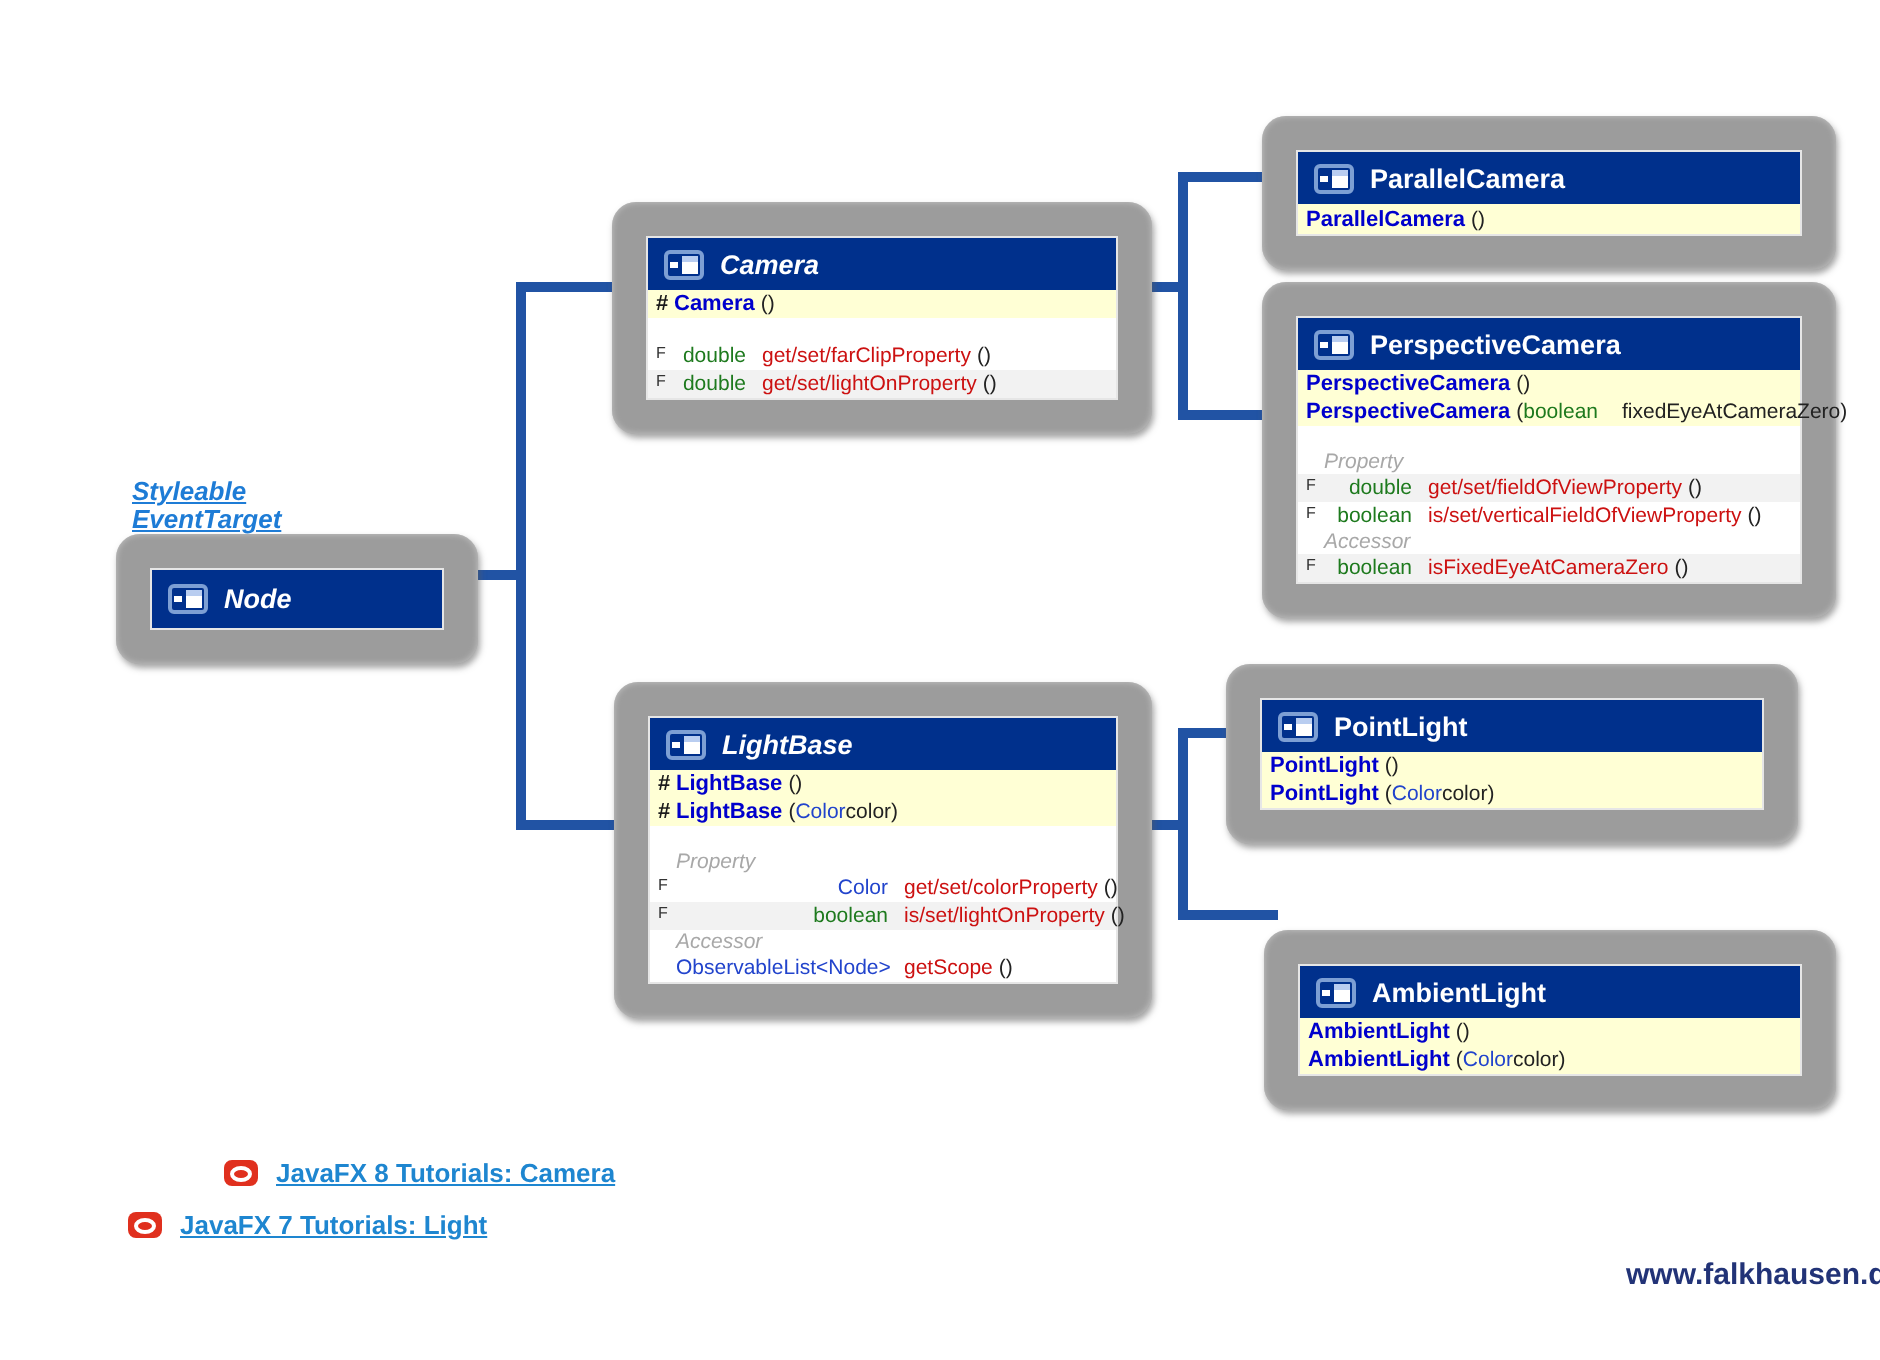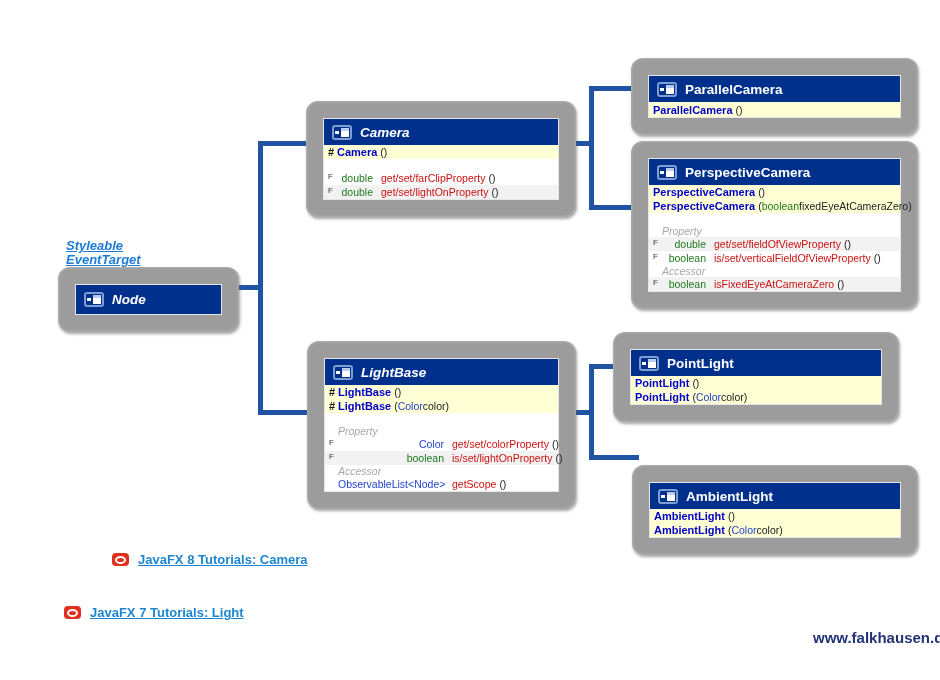--- a/index.html
+++ b/index.html
@@ -153,21 +153,21 @@
         <span class="hname">PerspectiveCamera</span>
       </div>
       <div class="row ctor">
         <span class="cn">PerspectiveCamera</span>
         <span class="pr">()</span>
       </div>
       <div class="row ctor">
         <span class="cn">PerspectiveCamera</span>
         <span class="pr">(</span>
           <span class="green">boolean</span>
-          <span class="pr" style="margin-left:0;"> fixedEyeAtCameraZero)</span>
+          <span class="pr" style="margin-left:12px;"> fixedEyeAtCameraZero)</span>
       </div>
       <div class="row gap"></div>
       <div class="row sect">
         <span class="mk"></span>
         <span>Property</span>
       </div>
       <div class="row alt">
         <span class="mk">F</span>
         <span class="ty green w-per">double</span>
         <span class="mth">get/set/fieldOfViewProperty</span>
@@ -281,21 +281,21 @@
       <div class="row ctor">
         <span class="cn">AmbientLight</span>
         <span class="pr">(</span>
           <span class="blue">Color</span>
           <span class="pr" style="margin-left:0;"> color)</span>
       </div>
     </div>
   </div>
 
 
-  <div class="tut-link" style="left:64px;top:552px;padding-left:48px;">
+  <div class="tut-link" style="left:64px;top:579px;padding-left:48px;">
     <span class="oicon"></span>
     <span class="ltxt">JavaFX 8 Tutorials: Camera</span>
   </div>
   <div class="tut-link" style="left:64px;top:605px;">
     <span class="oicon"></span>
     <span class="ltxt">JavaFX 7 Tutorials: Light</span>
   </div>
 
   <div class="watermark" style="left:813px;top:629px;">www.falkhausen.de</div>
 

